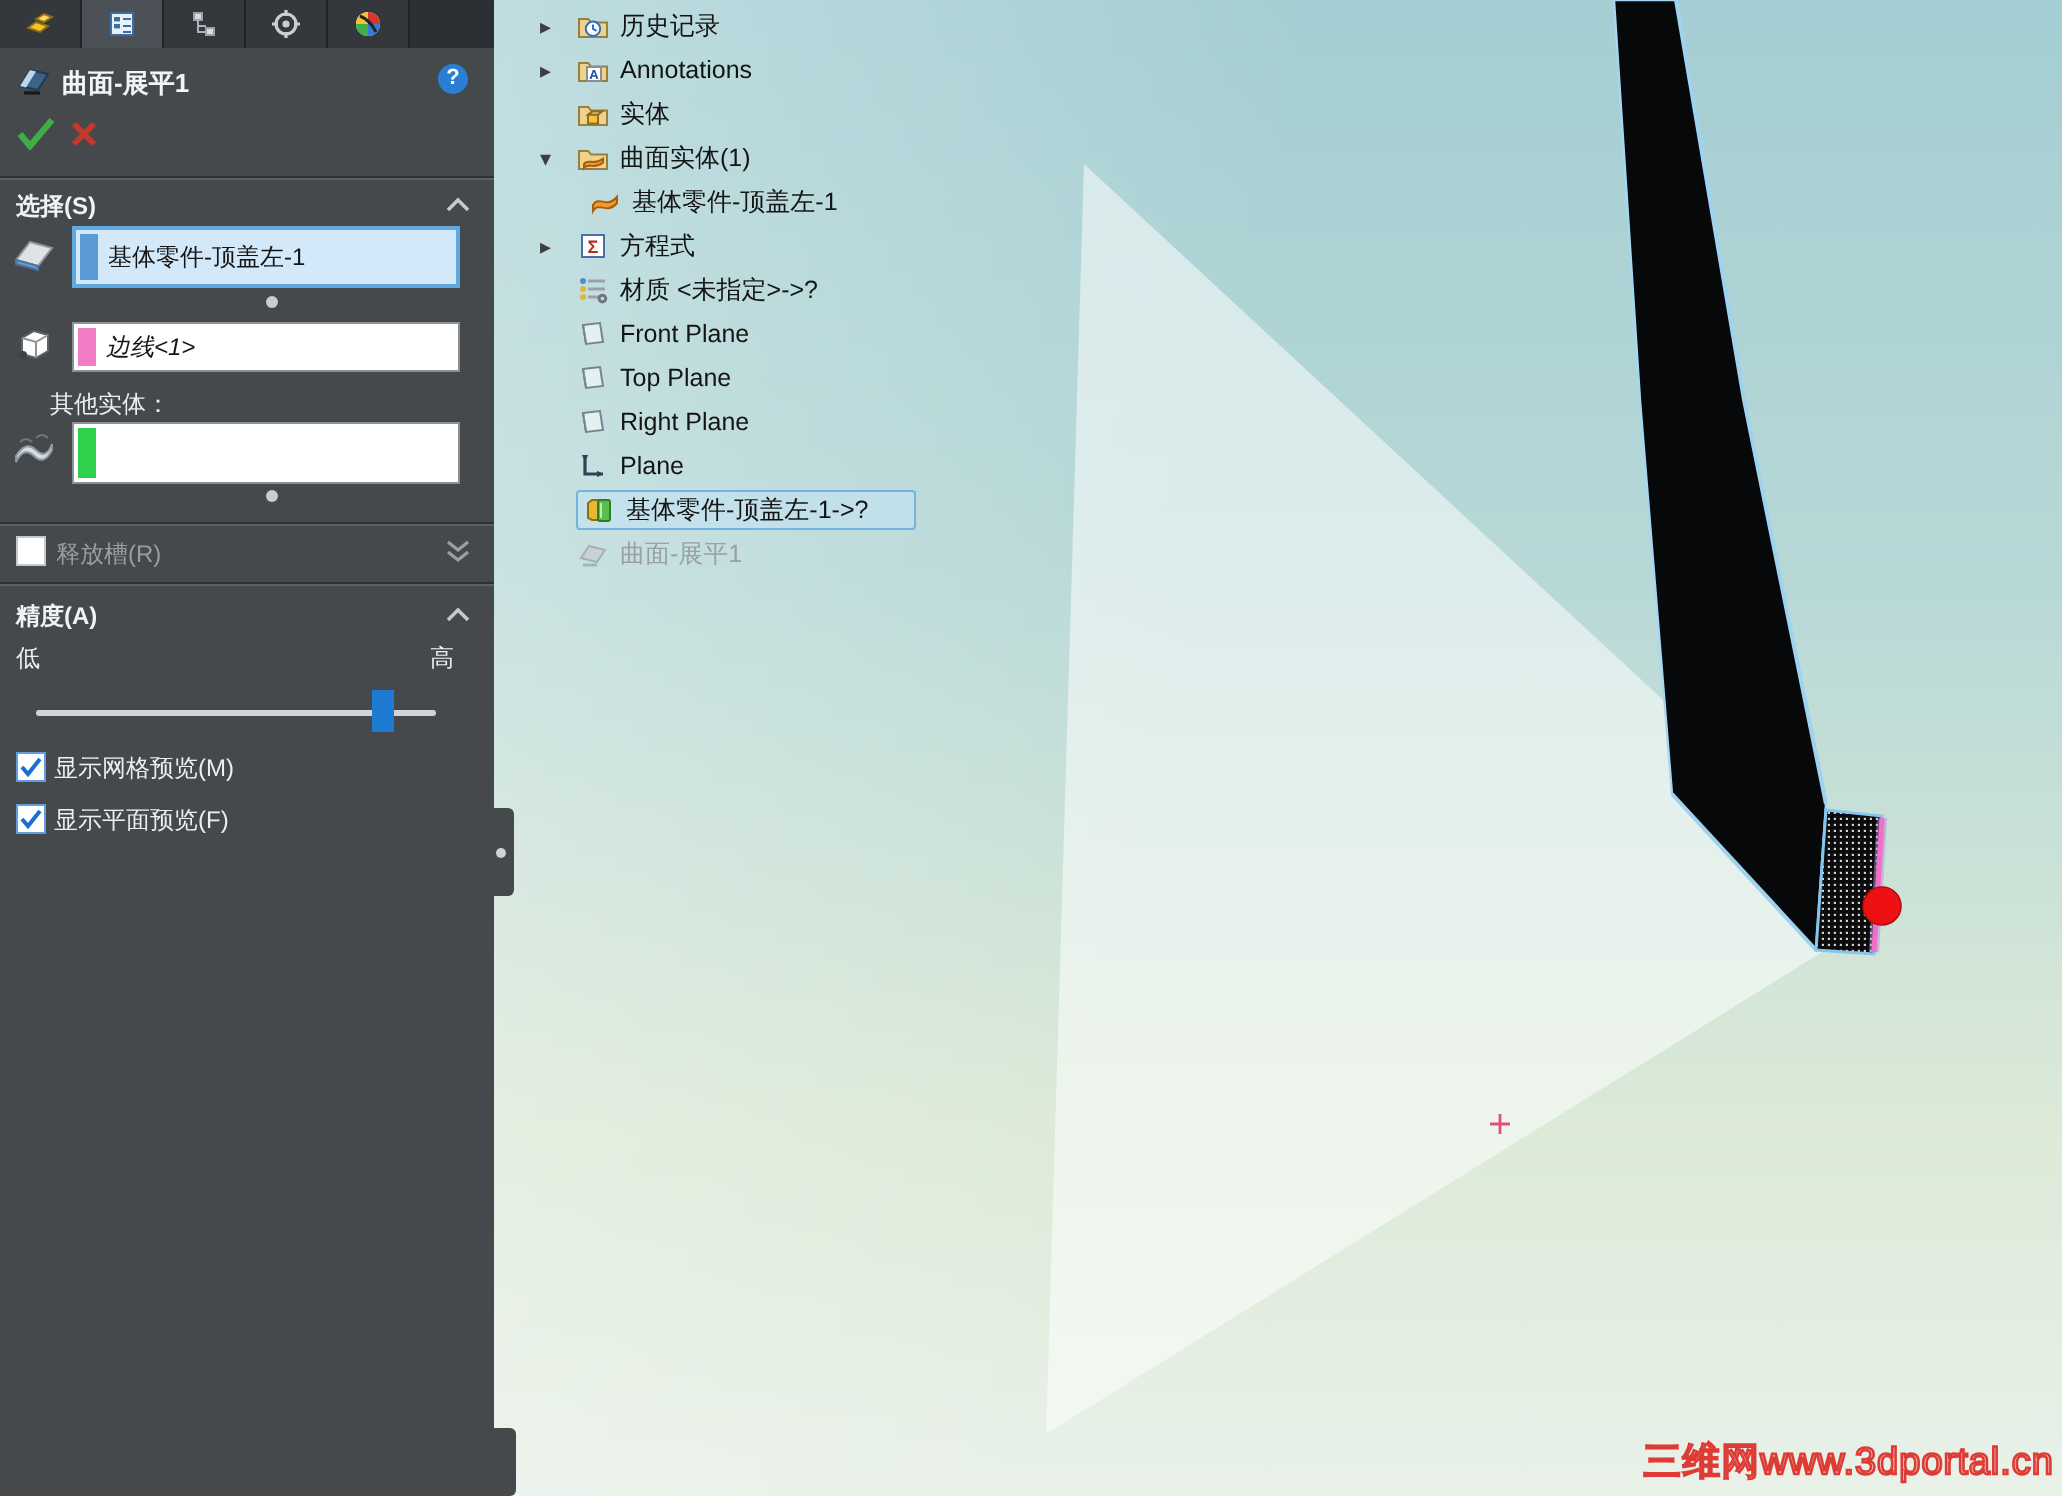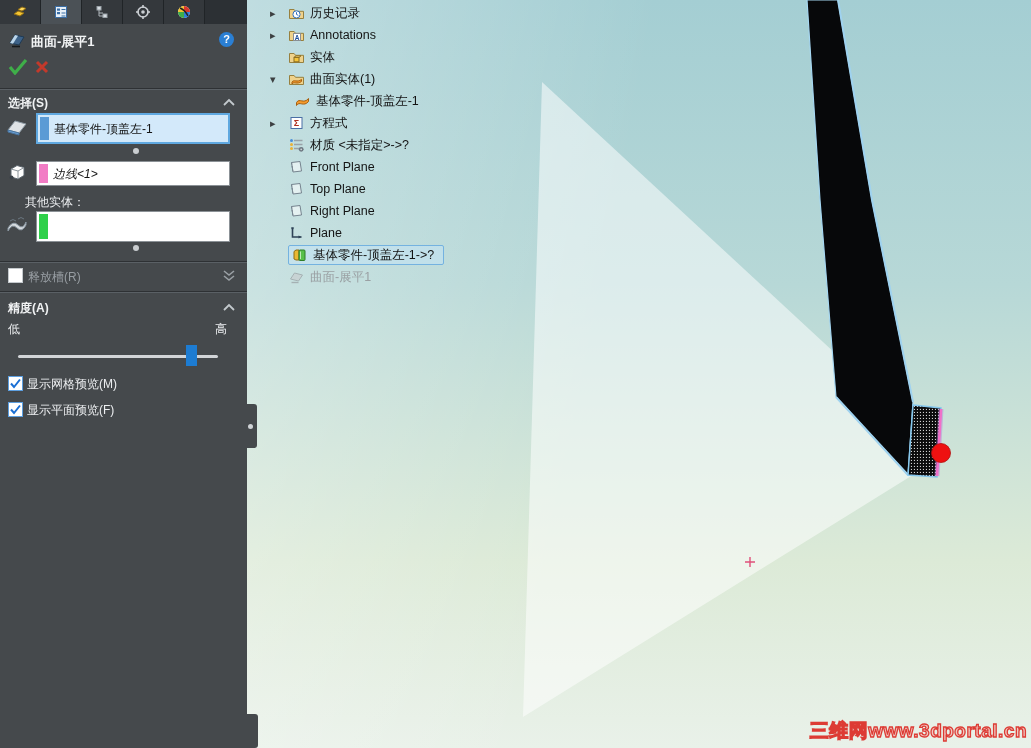--- a/index.html
+++ b/index.html
@@ -56,22 +56,22 @@
 
   
   .tree{position:absolute;left:23px;top:2px;}
   .trow{height:22px;display:flex;align-items:center;font-size:12.5px;color:#141414;white-space:nowrap;}
   .tarrow{width:18px;text-align:left;font-size:11px;color:#3c3f41;}
   .ticon{width:17px;height:16px;margin-right:5px;flex:none;}
   .trow.child{padding-left:24px;}
   .trow .tlabel{line-height:16px;}
   .trow.greyed{color:#9aa0a3;}
   .selwrap{display:flex;align-items:flex-end;border:1px solid #74b2e0;background:rgba(195,228,250,0.45);
-           border-radius:2px;padding:1px 9px 1px 2px;}
-  .watermark{position:absolute;right:4px;bottom:4px;font-size:19px;font-weight:bold;letter-spacing:0.5px;
+           border-radius:2px;padding:1px 23px 1px 2px;}
+  .watermark{position:absolute;right:4px;bottom:4px;font-size:19px;font-weight:normal;letter-spacing:0.5px;
              color:#f0c9c2;margin-top:27px;-webkit-text-stroke:1.3px #dd3b34;}
 </style>
 </head>
 <body>
 
 <div class="app">
 
   <div class="panel">
 
     <div class="tabs">

